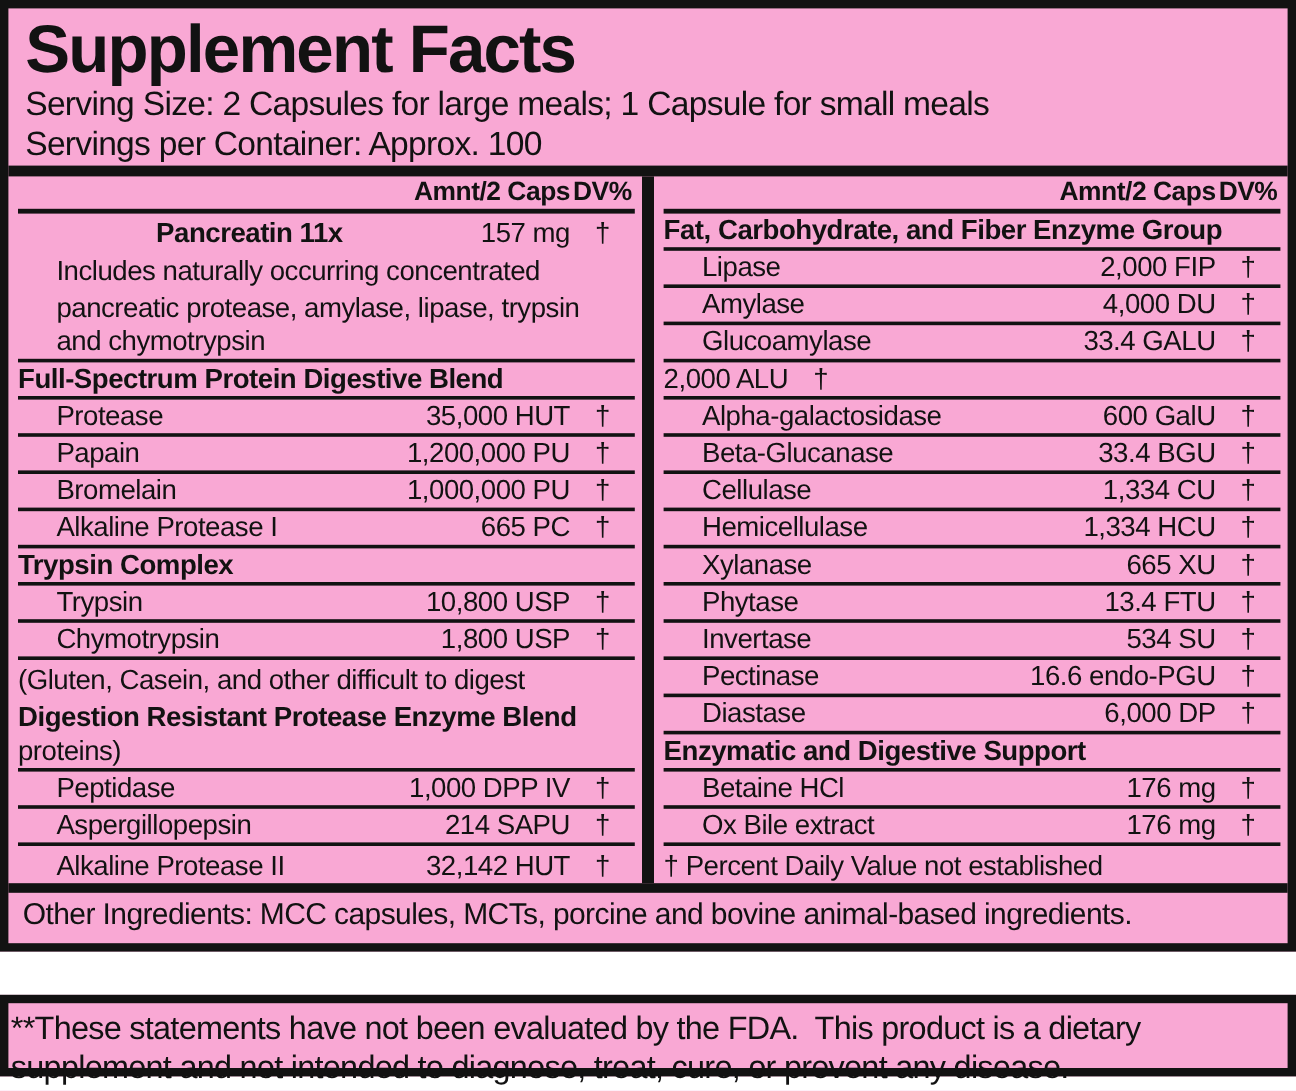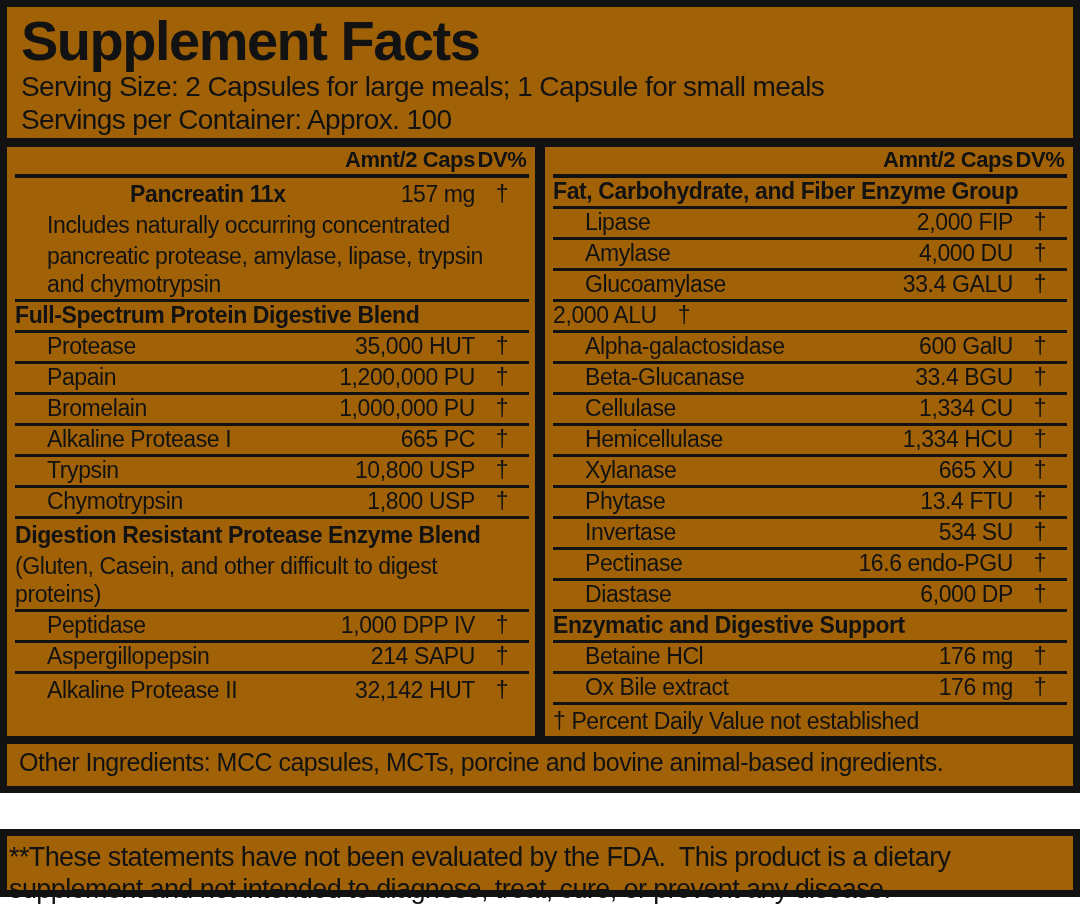--- a/index.html
+++ b/index.html
@@ -1,20 +1,20 @@
 <!DOCTYPE html>
 <html><head>
 <meta charset="utf-8">
 <style>
   html,body{margin:0;padding:0;}
   body{
     width:1080px;height:909px;background:#ffffff;color:#121212;
     font-family:"Liberation Sans",sans-serif;overflow:hidden;
   }
-  .box{border:7px solid #121212;background:#a16207;box-sizing:border-box;}
+  .box{border:7px solid #121212;background:#f9a8d4;box-sizing:border-box;}
   #main-box{width:1080px;height:793px;}
   
   .title-sec{padding:5px 14px 2px 14px;}
   .title{
     font-size:56px;font-weight:bold;letter-spacing:-1.5px;line-height:1.04;
     white-space:nowrap;
   }
   .serving-line{
     font-size:28px;letter-spacing:-0.6px;line-height:33px;white-space:nowrap;
   }
@@ -96,35 +96,38 @@
         <div class="row item indent rule">
           <span class="name">Bromelain</span>
           <span class="amt">1,000,000 PU</span>
           <span class="dv">†</span>
         </div>
         <div class="row item indent rule">
           <span class="name">Alkaline Protease I</span>
           <span class="amt">665 PC</span>
           <span class="dv">†</span>
         </div>
+        <div class="row group rule">
+          <span class="name">Trypsin Complex</span>
+        </div>
         <div class="row item indent rule">
           <span class="name">Trypsin</span>
           <span class="amt">10,800 USP</span>
           <span class="dv">†</span>
         </div>
         <div class="row item indent rule">
           <span class="name">Chymotrypsin</span>
           <span class="amt">1,800 USP</span>
           <span class="dv">†</span>
         </div>
+        <div class="row text">
+          <span class="name">(Gluten, Casein, and other difficult to digest</span>
+        </div>
         <div class="row group">
           <span class="name">Digestion Resistant Protease Enzyme Blend</span>
-        </div>
-        <div class="row text">
-          <span class="name">(Gluten, Casein, and other difficult to digest</span>
         </div>
         <div class="row text rule">
           <span class="name">proteins)</span>
         </div>
         <div class="row item indent rule">
           <span class="name">Peptidase</span>
           <span class="amt">1,000 DPP IV</span>
           <span class="dv">†</span>
         </div>
         <div class="row item indent rule">

